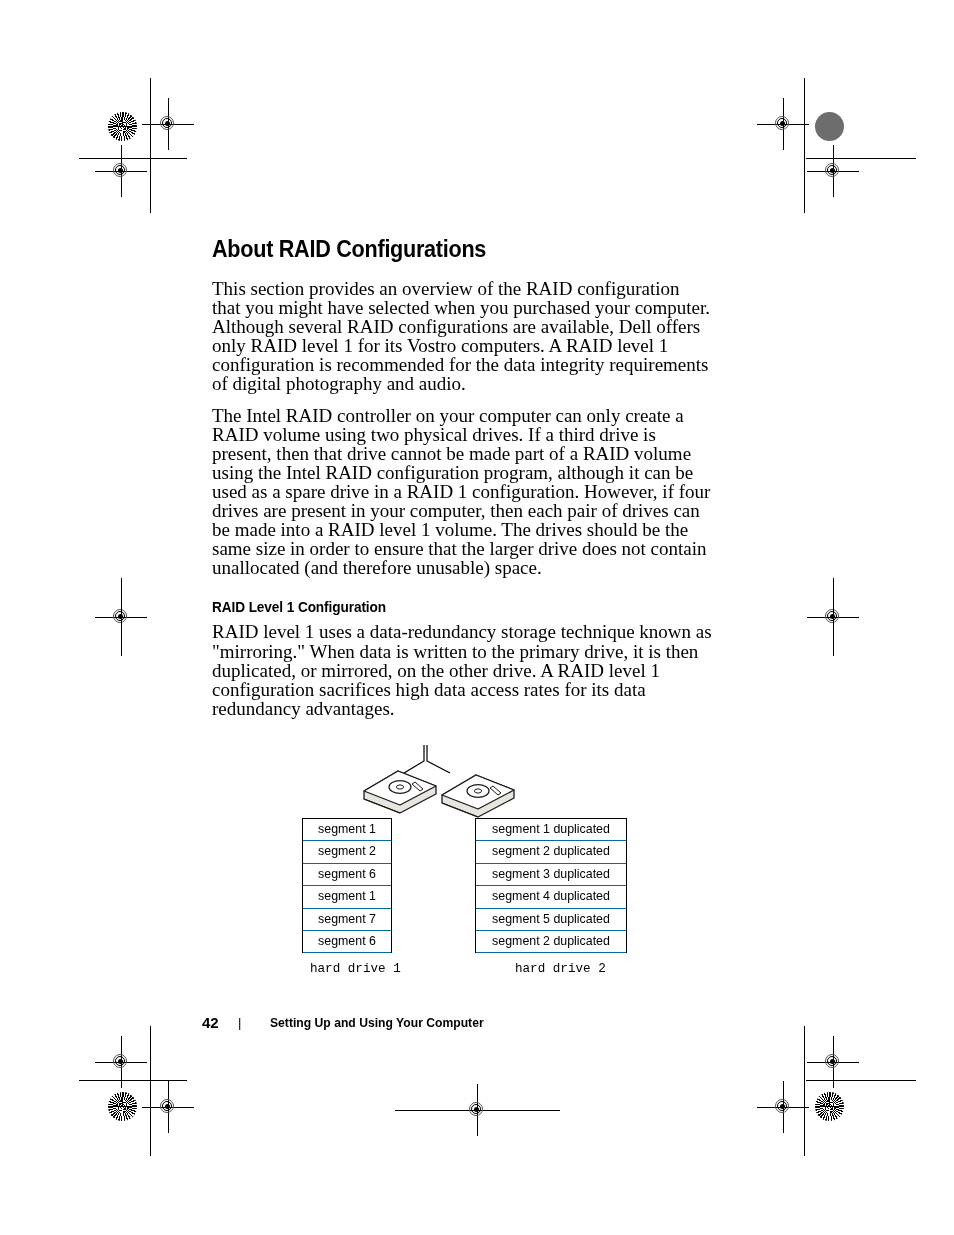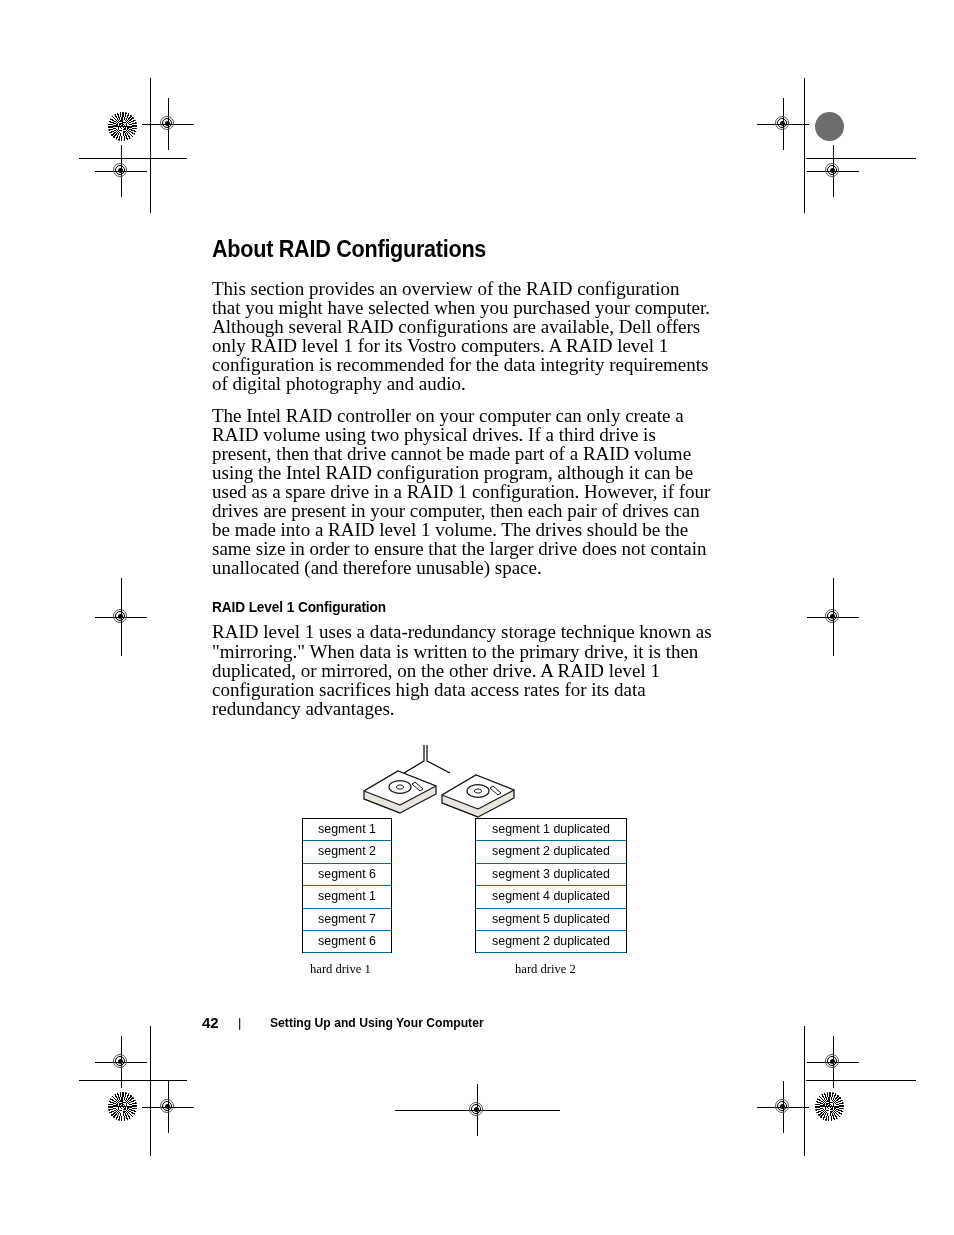--- a/index.html
+++ b/index.html
@@ -166,21 +166,21 @@
     line-height: 21.4px;
     text-align: center;
     font-family: "Liberation Sans", sans-serif;
     font-size: 12.4px;
     white-space: nowrap;
   }
 
   .drive-caption {
     position: absolute;
     top: 292px;
-    font-family: Liberation Serif, serif;
+    font-family: Liberation Mono, monospace;
     font-size: 12.6px;
     white-space: nowrap;
   }
   .drive-caption.left  { left: 98px; }
   .drive-caption.right { left: 303px; }
 
   
   .footer {
     position: absolute;
     left: 202px;

